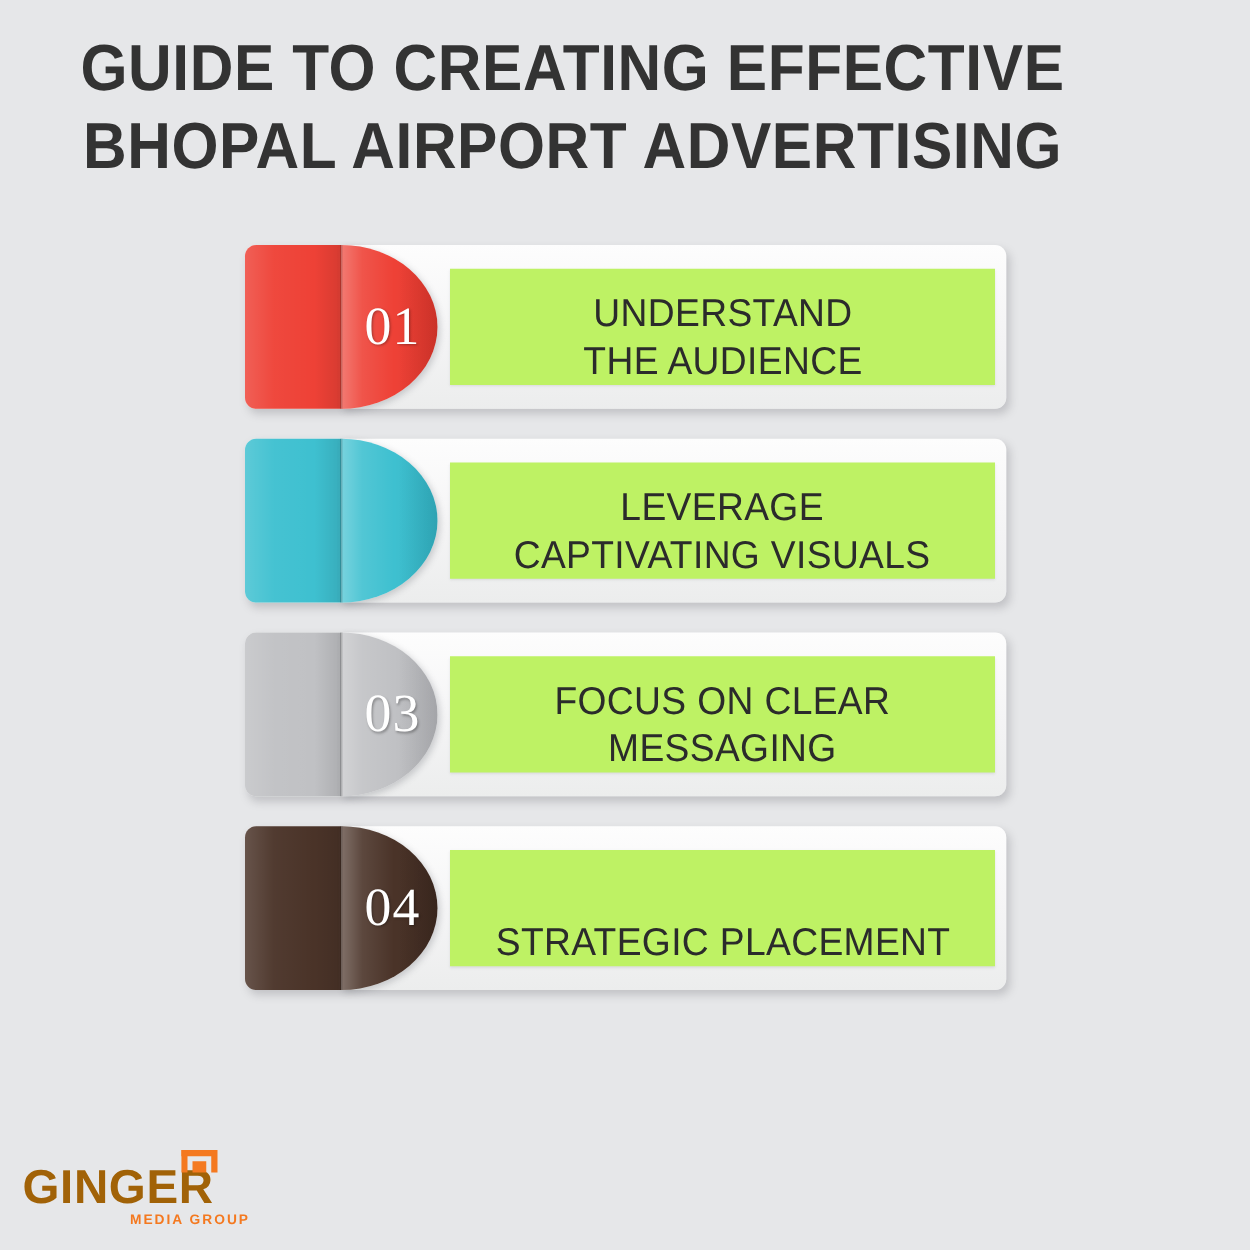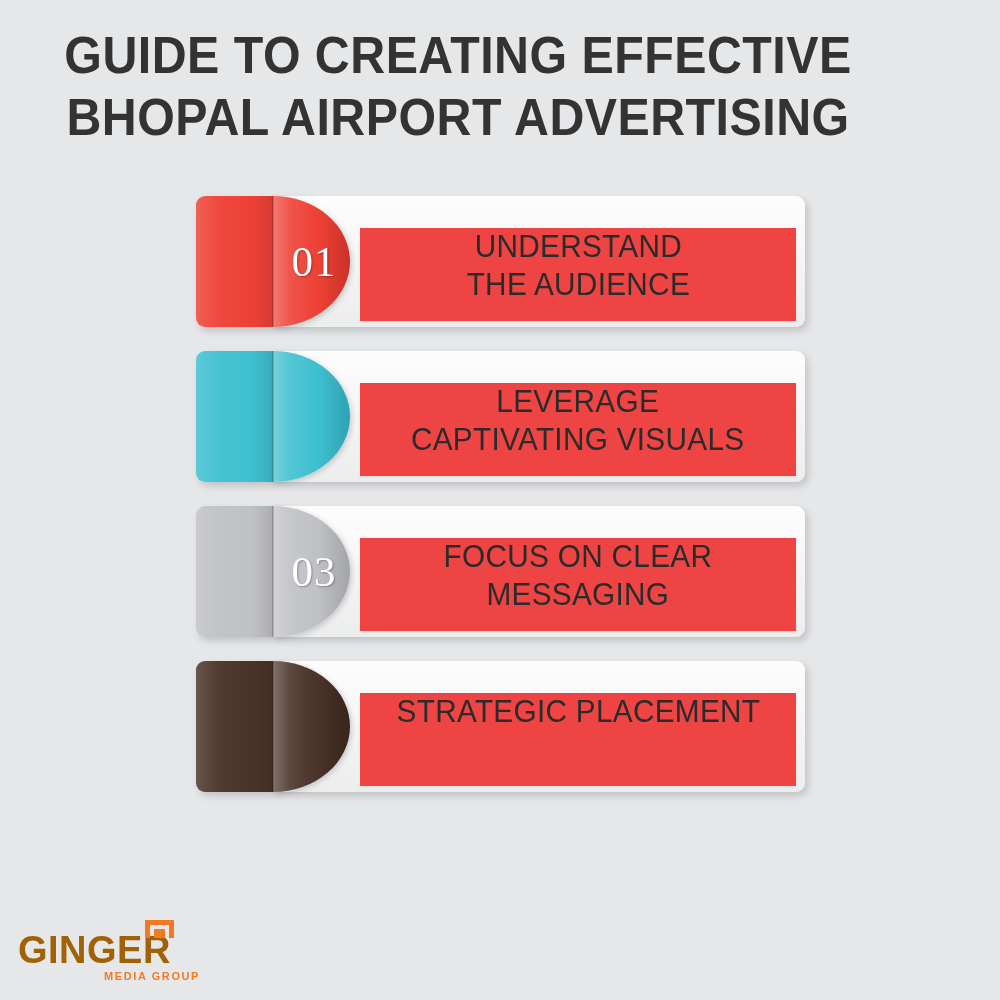--- a/index.html
+++ b/index.html
@@ -135,26 +135,26 @@
     letter-spacing: 1px;
     text-shadow: 1px 1px 2px rgba(0,0,0,0.30);
     z-index: 3;
     pointer-events: none;
   }
 
   
   .text-panel {
     position: absolute;
     left: 164px;
-    top: 32px;
+    top: 19px;
     width: 436px;
     height: 93px;
-    background: #ef4444;
+    background: #bef264;
     display: flex;
-    align-items: flex-start;
+    align-items: flex-end;
     justify-content: center;
     padding: 0 10px;
     box-shadow: 0 1px 2px rgba(130,132,138,0.18);
   }
   .step-text {
     font-family: "Liberation Sans", sans-serif;
     font-size: 31px;
     line-height: 38px;
     font-weight: normal;
     color: #2b2b2b;
@@ -246,20 +246,21 @@
       <div class="step-text">FOCUS ON CLEAR
 MESSAGING</div>
     </div>
   </div>
 
   <div class="step-row">
     <div class="card"></div>
     <div class="color-rect" style="background: rgb(74, 51, 40);"></div>
     <div class="color-dome" style="background: linear-gradient(90deg, rgb(74, 51, 40) 0%, rgb(74, 51, 40) 60%, rgb(60, 40, 31) 100%);"></div>
     <div class="seam"></div>
+    <div class="step-number">04</div>
     <div class="text-panel">
       <div class="step-text">STRATEGIC PLACEMENT</div>
     </div>
   </div>
 
 
 </div>
 
 <div class="logo">
   <div class="logo-word" style="color: #a16207;">GINGER</div>

